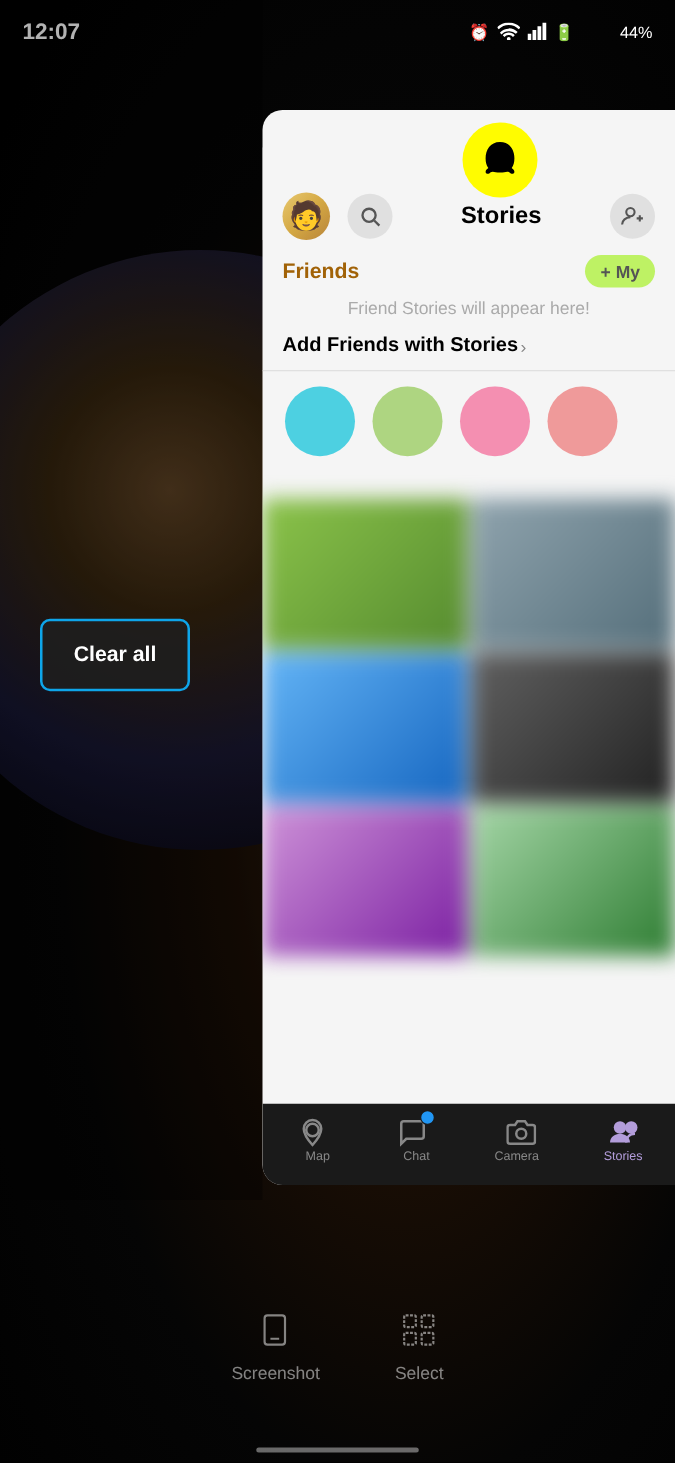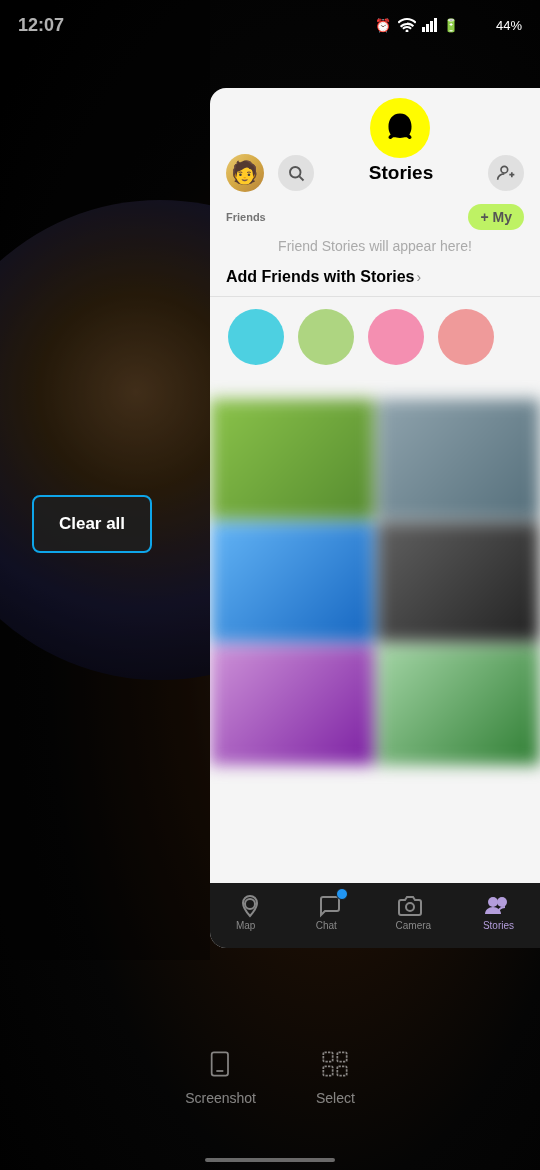--- a/index.html
+++ b/index.html
@@ -159,23 +159,23 @@
 
     
     .friends-section {
       padding: 12px 16px 4px 16px;
       display: flex;
       align-items: center;
       justify-content: space-between;
     }
 
     .friends-label {
-      font-size: 11px;
+      font-size: 17px;
       font-weight: 700;
-      color: #737373;
+      color: #a16207;
     }
 
     .my-story-btn {
       background: #bef264;
       border-radius: 20px;
       padding: 5px 12px;
       font-size: 14px;
       font-weight: 600;
       color: #555;
       display: flex;
@@ -276,21 +276,21 @@
       display: flex;
       align-items: center;
       justify-content: space-around;
       padding-bottom: 8px;
       z-index: 155;
     }
 
     .nav-item {
       display: flex;
       flex-direction: column;
-      align-items: flex-start;
+      align-items: flex-end;
       gap: 0;
       cursor: pointer;
     }
 
     .nav-icon {
       width: 28px;
       height: 28px;
       display: flex;
       align-items: center;
       justify-content: center;

